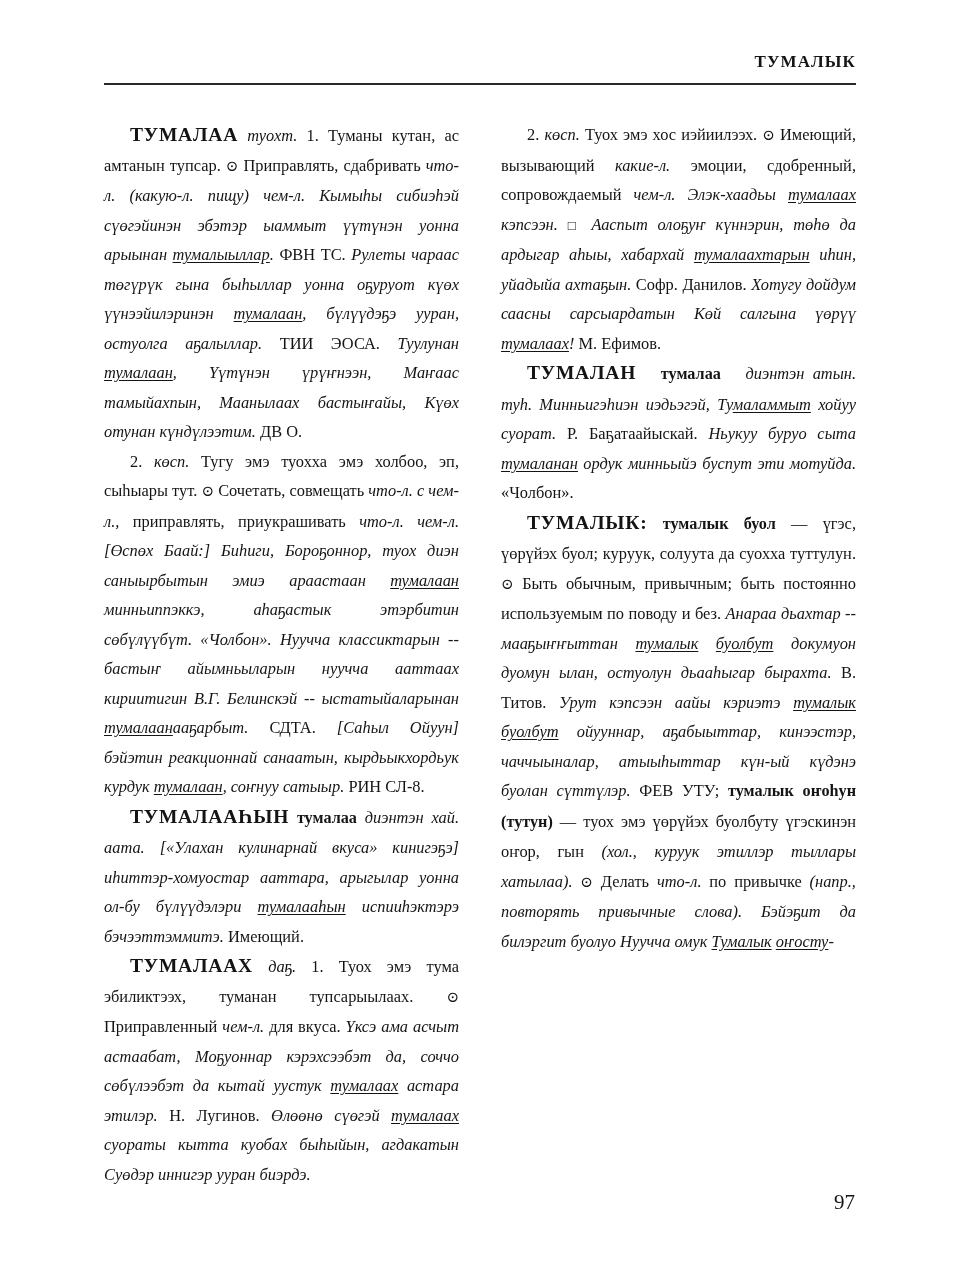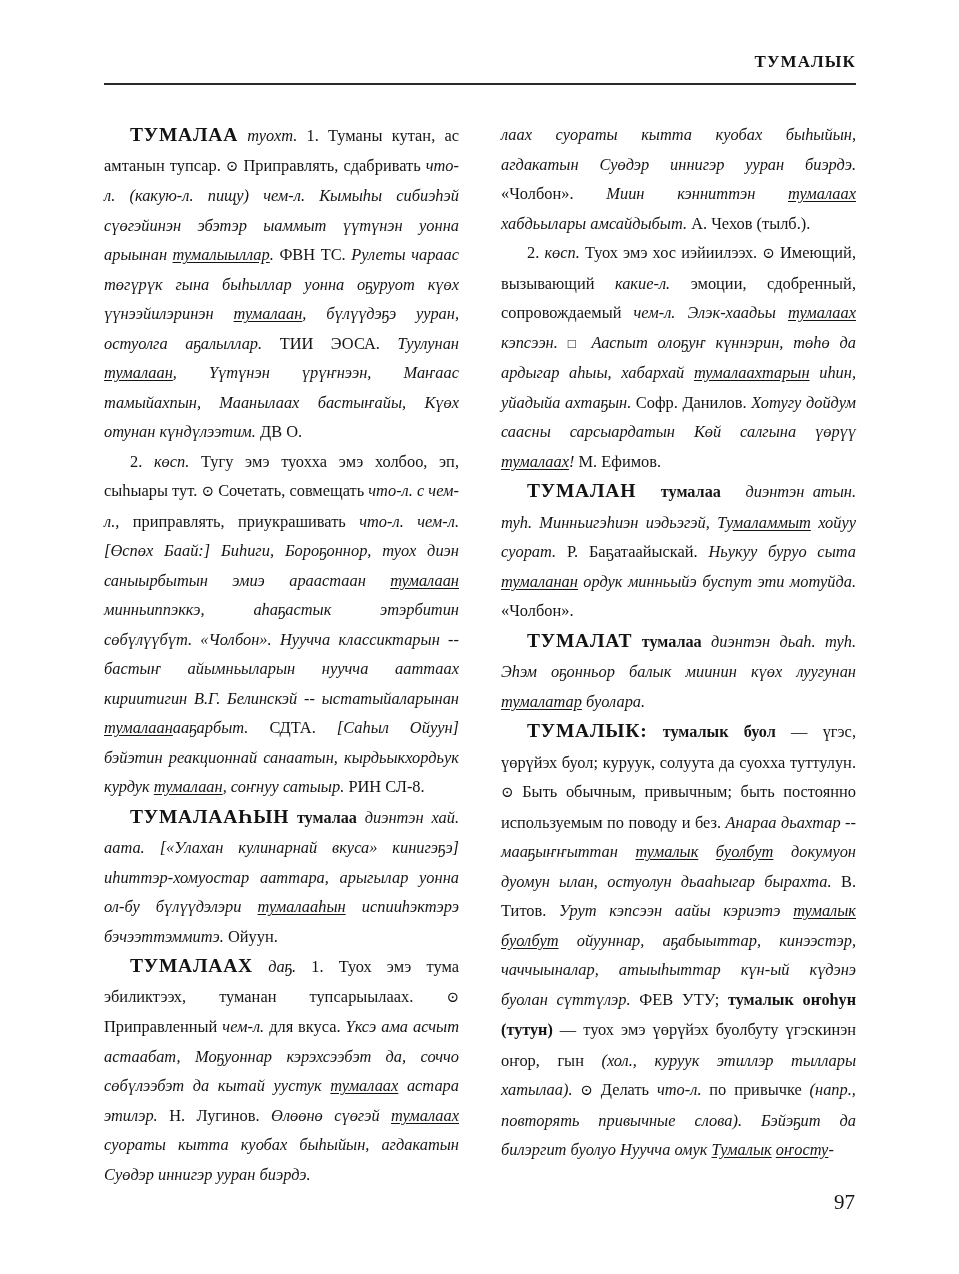--- a/index.html
+++ b/index.html
@@ -118,35 +118,33 @@
   </div>
 
   <div class="cols">
 
     <div class="col">
 
       <p class="p"><span class="hw">ТУМАЛАА</span><span class="it"> туохт.</span> <span class="rm">1.</span> <span class="rm">Туманы кутан, ас амтанын тупсар.</span> <span class="bullseye">⊙</span> <span class="rm">Приправлять, сдабривать</span> <span class="it">что-л. (какую-л. пищу) чем-л.</span> <span class="it">Кымыһы сибиэһэй сүөгэйинэн эбэтэр ыаммыт үүтүнэн уонна арыынан <u style="text-underline-offset:2px">тумалыыллар</u>.</span> <span class="rm">ФВН ТС.</span> <span class="it">Рулеты чараас төгүрүк гына быһыллар уонна оҕуруот күөх үүнээйилэринэн <u style="text-underline-offset:2px">тумалаан</u>, бүлүүдэҕэ ууран, остуолга аҕалыллар.</span> <span class="rm">ТИИ ЭОСА.</span> <span class="it">Туулунан <u style="text-underline-offset:2px">тумалаан</u>, Үүтүнэн үрүҥнээн, Маҥаас тамыйахпын, Маанылаах бастыҥайы, Күөх отунан күндүлээтим.</span> <span class="rm">ДВ О.</span></p>
 
       <p class="p"><span class="rm">2.</span> <span class="it">көсп.</span> <span class="rm">Тугу эмэ туохха эмэ холбоо, эп, сыһыары тут.</span> <span class="bullseye">⊙</span> <span class="rm">Сочетать, совмещать</span> <span class="it">что-л. с чем-л.,</span> <span class="rm">приправлять, приукрашивать</span> <span class="it">что-л. чем-л.</span> <span class="it">[Өспөх Баай:]</span> <span class="it">Биһиги, Бороҕоннор, туох диэн саныырбытын эмиэ араастаан <u style="text-underline-offset:2px">тумалаан</u> минньиппэккэ, аһаҕастык этэрбитин сөбүлүүбүт.</span> <span class="it">«Чолбон».</span> <span class="it">Нуучча классиктарын -- бастыҥ айымньыларын нуучча ааттаах кириитигин В.Г. Белинскэй -- ыстатыйаларынан <u style="text-underline-offset:2px">тумалаан</u>ааҕарбыт.</span> <span class="rm">СДТА.</span> <span class="it">[Саһыл Ойуун]</span> <span class="it">бэйэтин реакционнай санаатын, кырдьыкхордьук курдук <u style="text-underline-offset:2px">тумалаан</u>, соҥнуу сатыыр.</span> <span class="rm">РИН СЛ-8.</span></p>
 
-      <p class="p"><span class="hw">ТУМАЛААҺЫН</span> <span class="hwsm">тумалаа</span> <span class="it">диэнтэн хай. аата.</span> <span class="it">[«Улахан кулинарнай вкуса» кинигэҕэ]</span> <span class="it">иһиттэр-хомуостар ааттара, арыгылар уонна ол-бу бүлүүдэлэри <u style="text-underline-offset:2px">тумалааһын</u> испииһэктэрэ бэчээттэммитэ.</span> <span class="rm">Ойуун.</span></p>
+      <p class="p"><span class="hw">ТУМАЛААҺЫН</span> <span class="hwsm">тумалаа</span> <span class="it">диэнтэн хай. аата.</span> <span class="it">[«Улахан кулинарнай вкуса» кинигэҕэ]</span> <span class="it">иһиттэр-хомуостар ааттара, арыгылар уонна ол-бу бүлүүдэлэри <u style="text-underline-offset:2px">тумалааһын</u> испииһэктэрэ бэчээттэммитэ.</span> <span class="rm">Имеющий.</span></p>
 
       <p class="p"><span class="hw">ТУМАЛААХ</span><span class="it"> даҕ.</span> <span class="rm">1.</span> <span class="rm">Туох эмэ тума эбиликтээх, туманан тупсарыылаах.</span> <span class="bullseye">⊙</span> <span class="rm">Приправленный</span> <span class="it">чем-л.</span> <span class="rm">для вкуса.</span> <span class="it">Үксэ ама асчыт астаабат, Моҕуоннар кэрэхсээбэт да, соччо сөбүлээбэт да кытай уустук <u style="text-underline-offset:2px">тумалаах</u> астара этилэр.</span> <span class="rm">Н. Лугинов.</span> <span class="it">Өлөөнө сүөгэй <u style="text-underline-offset:2px">тумалаах</u> суораты кытта куобах быһыйын, агдакатын Суөдэр иннигэр ууран биэрдэ.</span></p>
 
     </div>
 
     <div class="col">
 
-      <p class="p cont"><span class="it">лаах суораты кытта куобах быһыйын, агдакатын Суөдэр иннигэр ууран биэрдэ.</span> <span class="rm">«Чолбон».</span> <span class="it">Миин кэнниттэн <u style="text-underline-offset:2px">тумалаах</u> хабдьылары амсайдыбыт.</span> <span class="rm">А. Чехов (тылб.).</span></p>
 
       <p class="p"><span class="rm">2.</span> <span class="it">көсп.</span> <span class="rm">Туох эмэ хос иэйиилээх.</span> <span class="bullseye">⊙</span> <span class="rm">Имеющий, вызывающий</span> <span class="it">какие-л.</span> <span class="rm">эмоции, сдобренный, сопровождаемый</span> <span class="it">чем-л.</span> <span class="it">Элэк-хаадьы <u style="text-underline-offset:2px">тумалаах</u> кэпсээн.</span> <span class="sqr">□</span> <span class="it">Ааспыт олоҕуҥ күннэрин, төһө да ардыгар аһыы, хабархай <u style="text-underline-offset:2px">тумалаахтарын</u> иһин, уйадыйа ахтаҕын.</span> <span class="rm">Софр. Данилов.</span> <span class="it">Хотугу дойдум саасны сарсыардатын Көй салгына үөрүү <u style="text-underline-offset:2px">тумалаах</u>!</span> <span class="rm">М. Ефимов.</span></p>
 
       <p class="p"><span class="hw">ТУМАЛАН</span> &nbsp;&nbsp;<span class="hwsm">тумалаа</span> &nbsp;&nbsp;<span class="it">диэнтэн атын. туһ.</span> <span class="it">Минньигэһиэн иэдьэгэй, Ту<u style="text-underline-offset:2px">маламмыт</u> хойуу суорат.</span> <span class="rm">Р. Баҕатаайыскай.</span> <span class="it">Ньукуу буруо сыта <u style="text-underline-offset:2px">тумаланан</u> ордук минньыйэ буспут эти мотуйда.</span> <span class="rm">«Чолбон».</span></p>
 
-      <p class="p"><span class="hw">ТУМАЛАТ</span> <span class="hwsm">тумалаа</span> <span class="it">диэнтэн дьаһ. туһ.</span> <span class="it">Эһэм оҕонньор балык миинин күөх луугунан <u style="text-underline-offset:2px">тумалатар</u> буолара.</span></p>
 
       <p class="p"><span class="hw">ТУМАЛЫК:</span> <span class="hwsm">тумалык буол</span> <span class="rm">—</span> <span class="rm">үгэс, үөрүйэх буол; куруук, солуута да суохха туттулун.</span> <span class="bullseye">⊙</span> <span class="rm">Быть обычным, привычным; быть постоянно используемым по поводу и без.</span> <span class="it">Анараа дьахтар -- мааҕыҥҥыттан <u style="text-underline-offset:2px">тумалык</u> <u style="text-underline-offset:2px">буолбут</u> докумуон дуомун ылан, остуолун дьааһыгар бырахта.</span> <span class="rm">В. Титов.</span> <span class="it">Урут кэпсээн аайы кэриэтэ <u style="text-underline-offset:2px">тумалык</u> <u style="text-underline-offset:2px">буолбут</u> ойууннар, аҕабыыттар, кинээстэр, чаччыыналар, атыыһыттар күн-ый күдэнэ буолан сүттүлэр.</span> <span class="rm">ФЕВ УТУ;</span> <span class="hwsm">тумалык оҥоһун (тутун)</span> <span class="rm">—</span> <span class="rm">туох эмэ үөрүйэх буолбуту үгэскинэн оҥор, гын</span> <span class="it">(хол., куруук этиллэр тыллары хатылаа).</span> <span class="bullseye">⊙</span> <span class="rm">Делать</span> <span class="it">что-л.</span> <span class="rm">по привычке</span> <span class="it">(напр., повторять привычные слова).</span> <span class="it">Бэйэҕит да билэргит буолуо Нуучча омук <u style="text-underline-offset:2px">Тумалык</u> <u style="text-underline-offset:2px">оҥосту</u>-</span></p>
 
     </div>
   </div>
 
   <div class="folio">97</div>
 
 </div>
 

